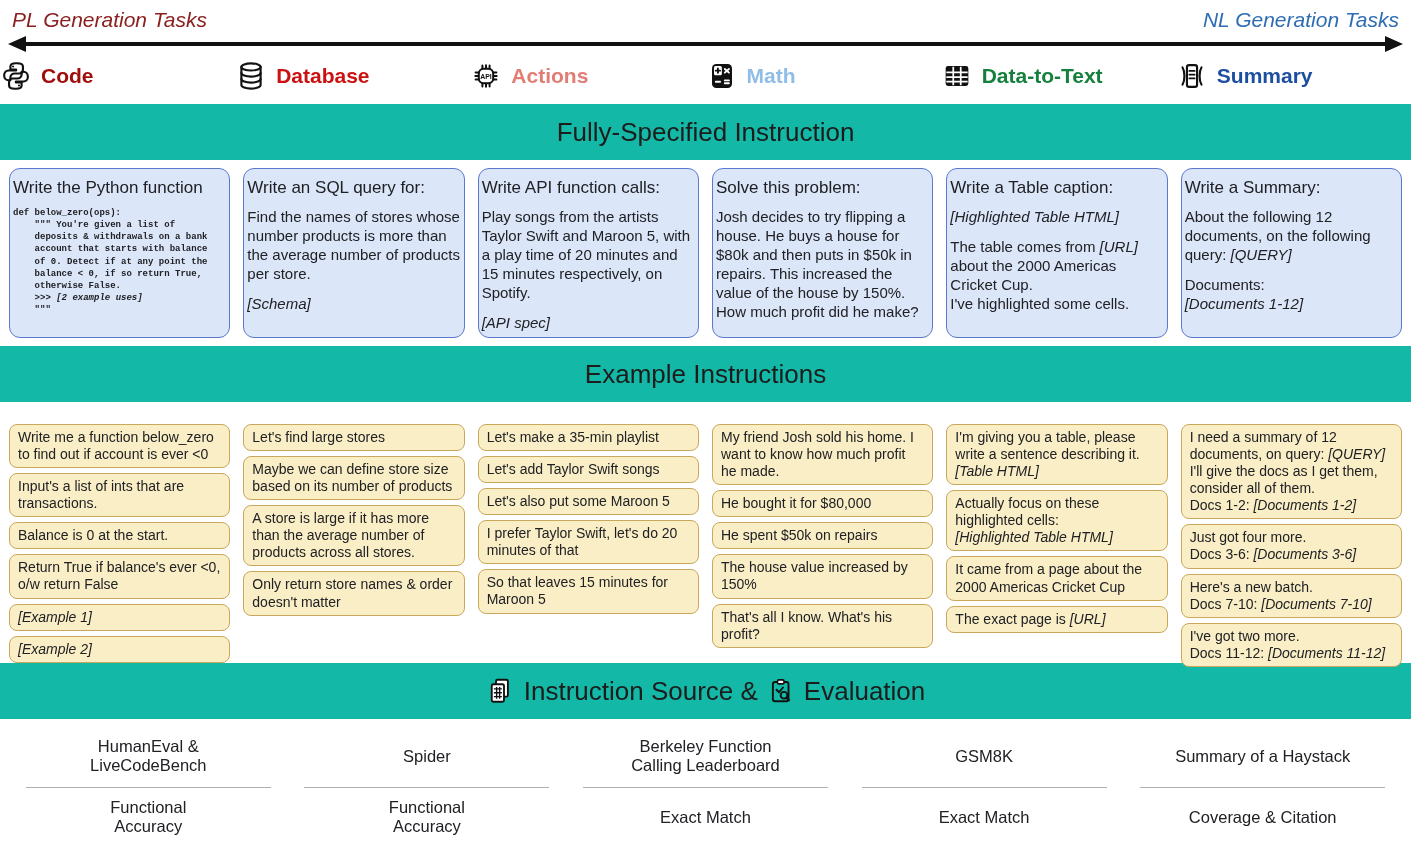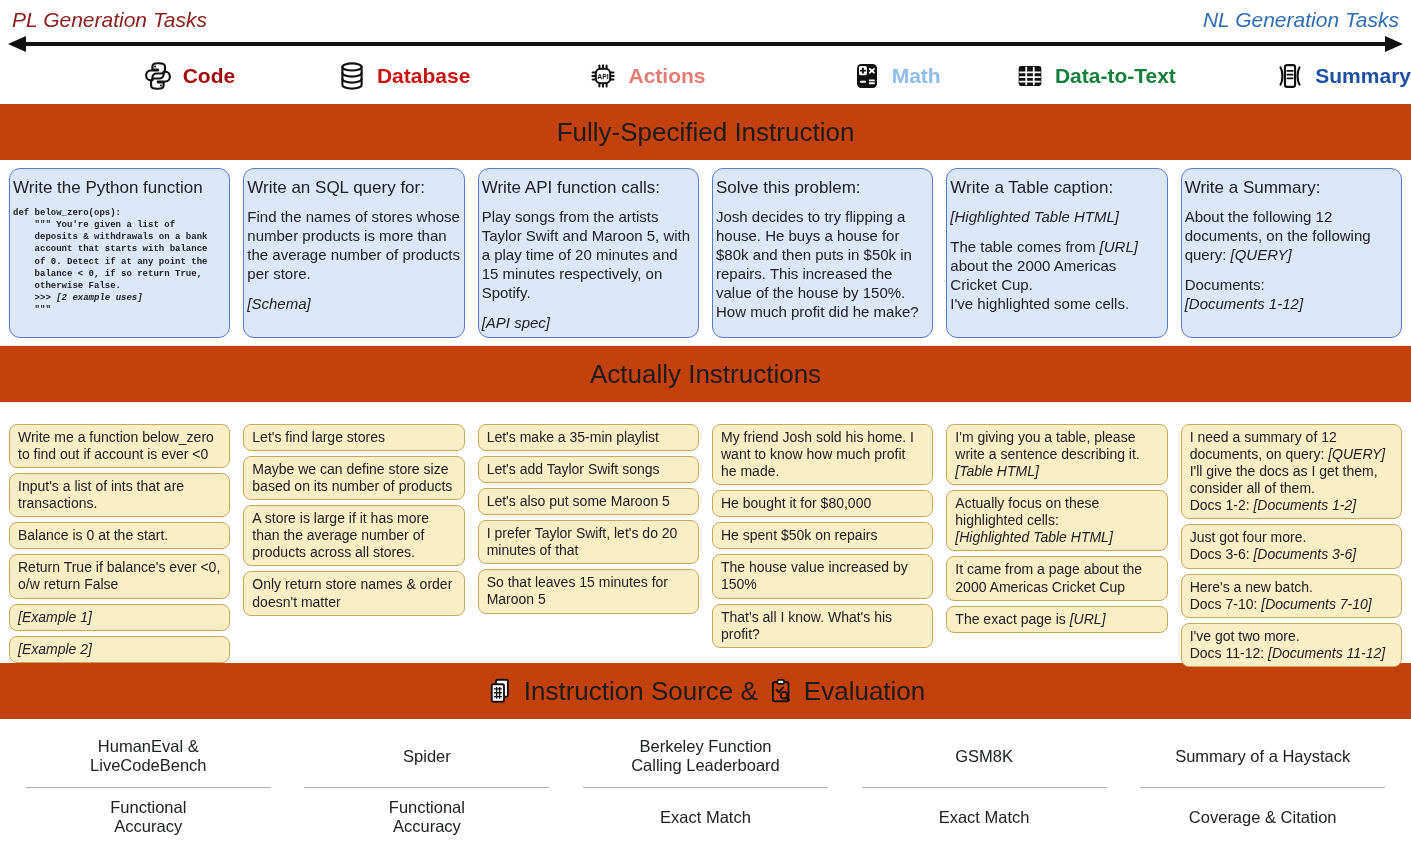--- a/index.html
+++ b/index.html
@@ -13,26 +13,26 @@
   .axis-label.left { color:#8b2020; }
   .axis-label.right { color:#2e6db4; }
   .axis-arrow { display:flex; align-items:center; height:16px; padding:0 8px; margin-top:0; }
   .ah { width:0; height:0; border-top:8px solid transparent; border-bottom:8px solid transparent; }
   .ah.l { border-right:18px solid #111; }
   .ah.r { border-left:18px solid #111; }
   .abar { flex:1; height:4px; background:#111; }
 
   
   .cats { display:grid; grid-template-columns:repeat(6,1fr); height:48px; align-items:center; }
-  .cat { display:flex; align-items:center; justify-content:flex-end; gap:9px; }
+  .cat { display:flex; align-items:center; justify-content:flex-start; gap:9px; }
   .cat svg { width:32px; height:32px; flex:0 0 auto; }
   .cat-label { font-size:21px; font-weight:bold; }
 
   
-  .banner { background:#c2410c; height:56px; display:flex; align-items:center; justify-content:center;
+  .banner { background:#14b8a6; height:56px; display:flex; align-items:center; justify-content:center;
             font-size:26px; color:#1c1c1c; gap:8px; }
   .banner svg { width:30px; height:30px; }
 
   
   .cards { display:grid; grid-template-columns:repeat(6,1fr); gap:13px; padding:0 9px; height:170px; margin:8px 0; }
   .card { background:#dce6f9; border:1.6px solid #5b79cf; border-radius:11px; padding:9px 3px; overflow:hidden; }
   .card-title { font-size:17px; margin-bottom:9px; }
   .card-body { font-size:15px; line-height:1.27; white-space:pre-wrap; }
   .card-body + .card-body { margin-top:11px; }
   .code { font-family:"Liberation Mono","DejaVu Sans Mono",monospace; font-weight:bold;
@@ -164,21 +164,21 @@
     </div>
     <div class="card">
       <div class="card-title">Write a Summary:</div>
       <div class="card-body"><span>About the following 12 documents, on the following query: </span><span class="it">[QUERY]</span></div>
       <div class="card-body"><span>Documents:
 </span><span class="it">[Documents 1-12]</span></div>
     </div>
   </div>
 
   <div class="banner">
-    <span>Actually Instructions</span>
+    <span>Example Instructions</span>
   </div>
 
   <div class="sharded">
     <div class="shard-col">
       <div class="shard"><span>Write me a function below_zero to find out if account is ever &lt;0</span></div>
       <div class="shard"><span>Input's a list of ints that are transactions.</span></div>
       <div class="shard"><span>Balance is 0 at the start.</span></div>
       <div class="shard"><span>Return True if balance's ever &lt;0, o/w return False</span></div>
       <div class="shard"><span class="it">[Example 1]</span></div>
       <div class="shard"><span class="it">[Example 2]</span></div>

